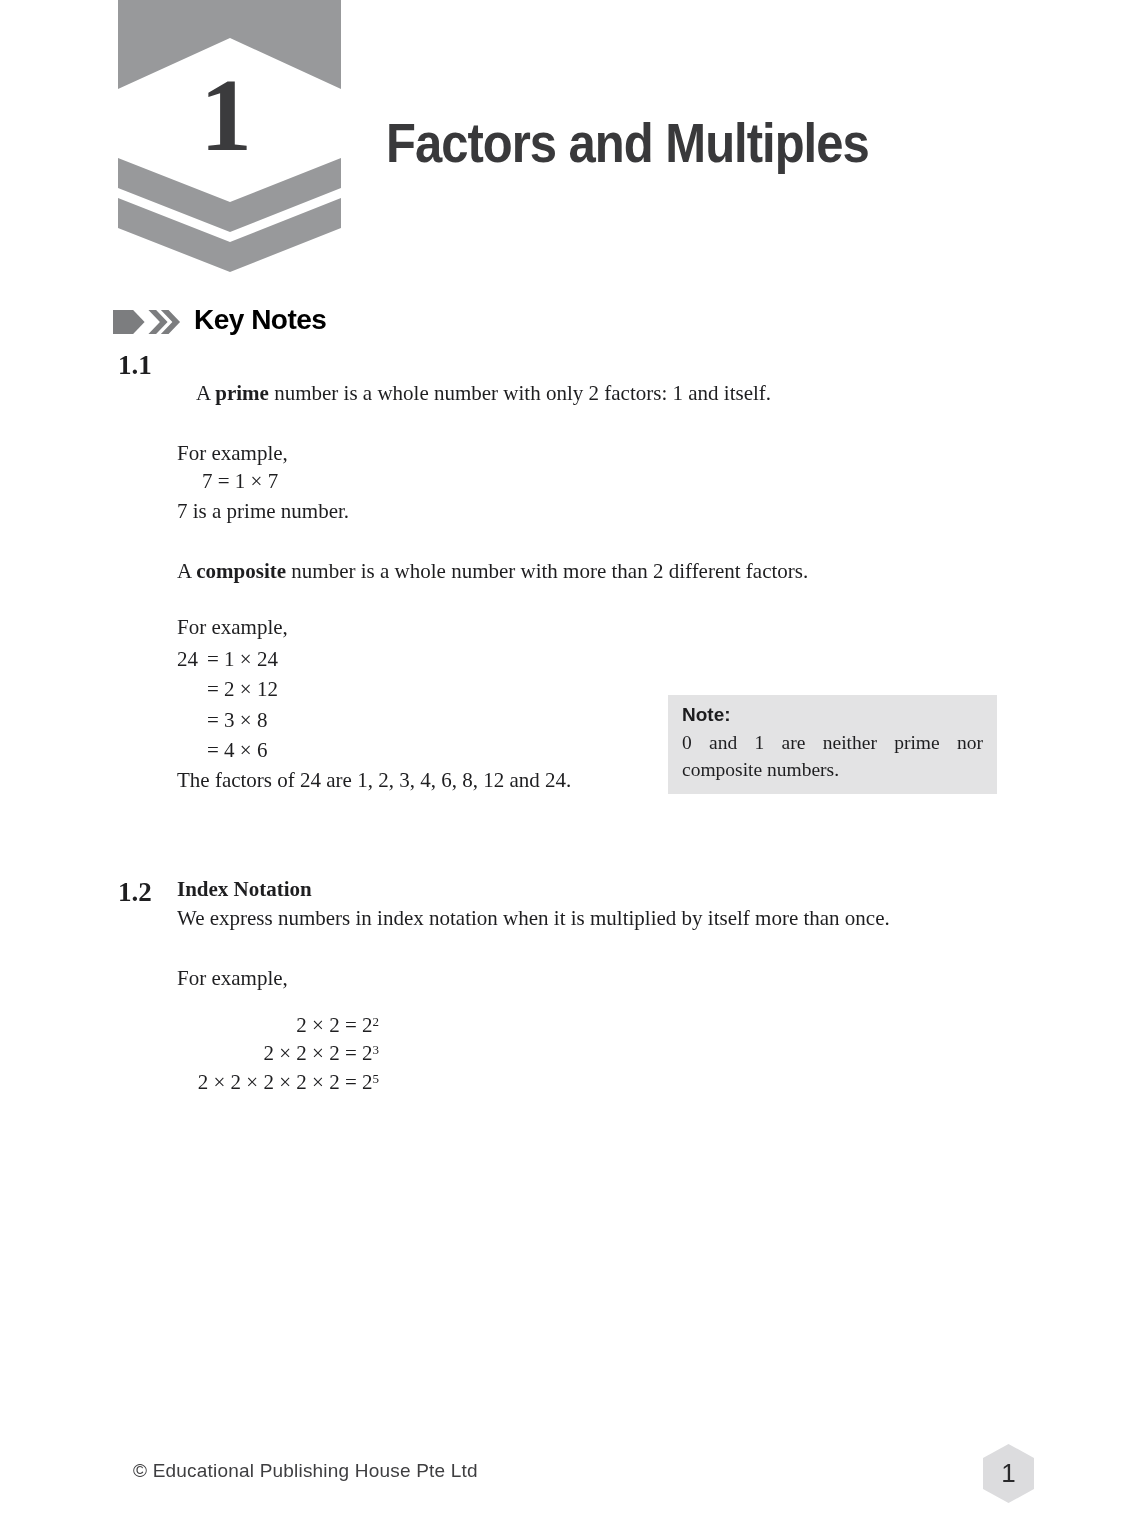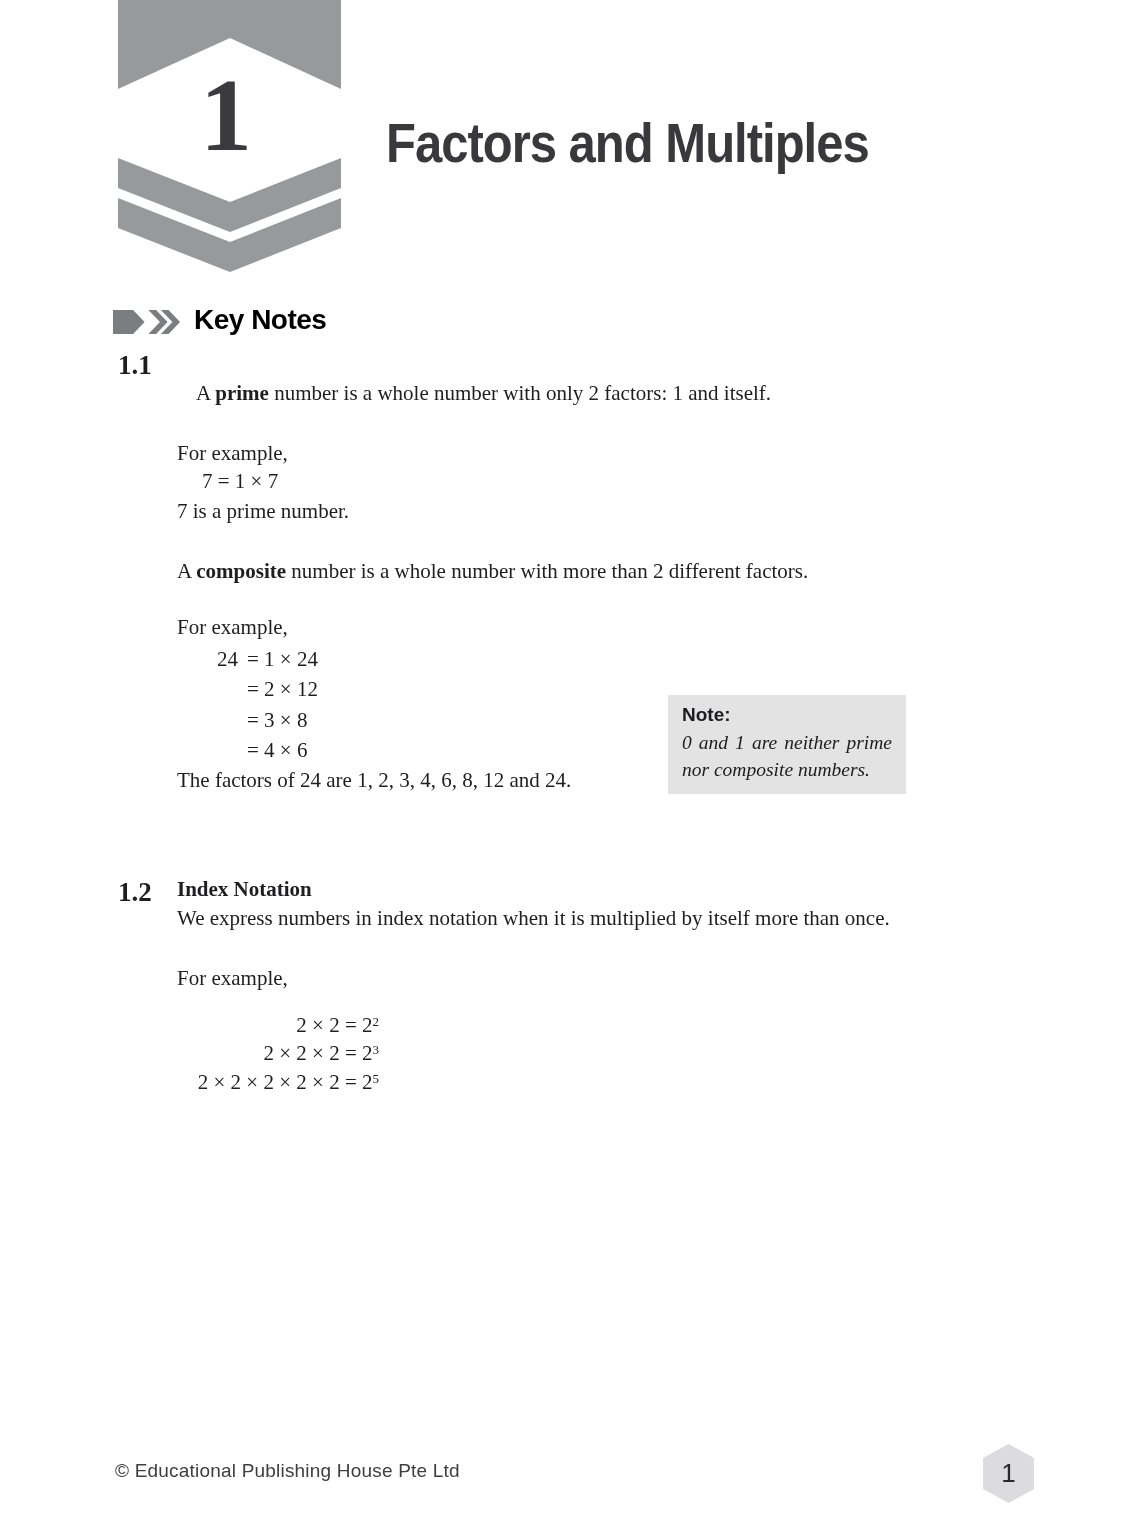--- a/index.html
+++ b/index.html
@@ -38,44 +38,44 @@
 
   .sec-num {
     position:absolute; left:118px; font-weight:bold; font-size:27px;
   }
   .sec-head {
     position:absolute; left:177px; font-weight:bold; font-size:21px;
   }
   .body-line { position:absolute; left:177px; font-size:21px; }
   .body-line b { font-weight:bold; }
 
-  .eq-line { position:absolute; left:177px; font-size:21px;margin-left:40px; }
+  .eq-line { position:absolute; left:177px; font-size:21px; }
   .eq-lhs { display:inline-block; width:30px; }
 
   .idx-stack { position:absolute; left:177px; width:206px; text-align:right; }
   .idx-line { position:absolute; right:4px; font-size:21px; line-height:1;margin-top:19px; }
   .idx-line sup { font-size:13px; line-height:0; vertical-align:6px; }
 
   
   .note-box {
-    position:absolute; left:668px; top:695px; width:238px; min-height:92px;
+    position:absolute; left:668px; top:695px; width:329px; min-height:92px;
     background:#e3e3e4; padding:9px 14px 11px 14px;
   }
   .note-label {
     font-family:"Liberation Sans", sans-serif; font-weight:bold;
     font-size:19px; color:#1c1c1e; line-height:1.2;
   }
   .note-text {
     font-size:19.5px; line-height:27px; text-align:justify;
-    margin-top:2px; color:#1e1e20;font-style:italic;
+    margin-top:2px; color:#1e1e20;
   }
 
   
   .footer-copyright {
-    position:absolute; left:115px; top:1461px;
+    position:absolute; left:133px; top:1461px;
     font-family:"Liberation Sans", sans-serif; font-size:19px;
     letter-spacing:0.2px; color:#3e3e40; line-height:1;
   }
   .page-hex { position:absolute; left:983px; top:1444px; width:51px; height:59px; }
   .page-hex-num {
     position:absolute; left:983px; top:1444px; width:51px; height:59px;
     display:flex; align-items:center; justify-content:center;
     font-family:"Liberation Sans", sans-serif; font-size:26px; color:#29292b;
   }
 </style>

